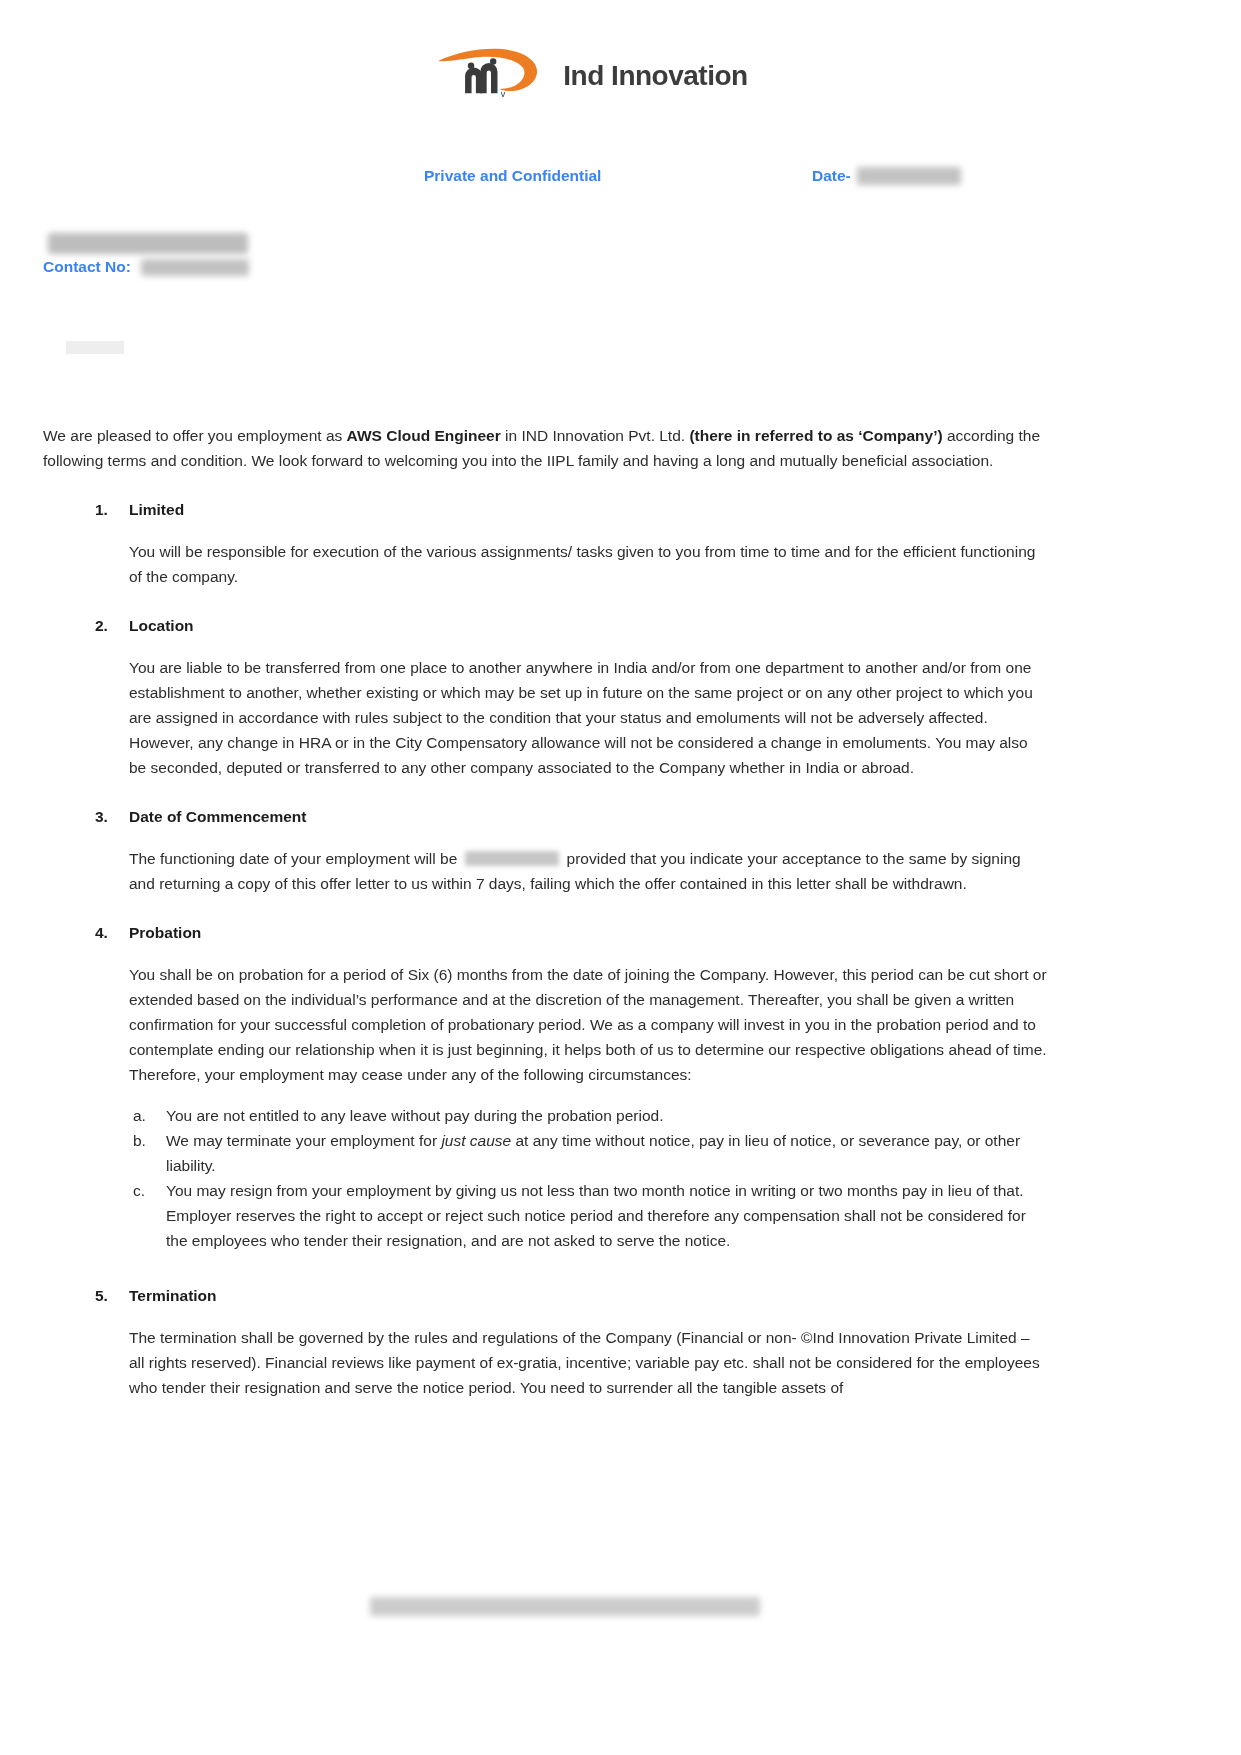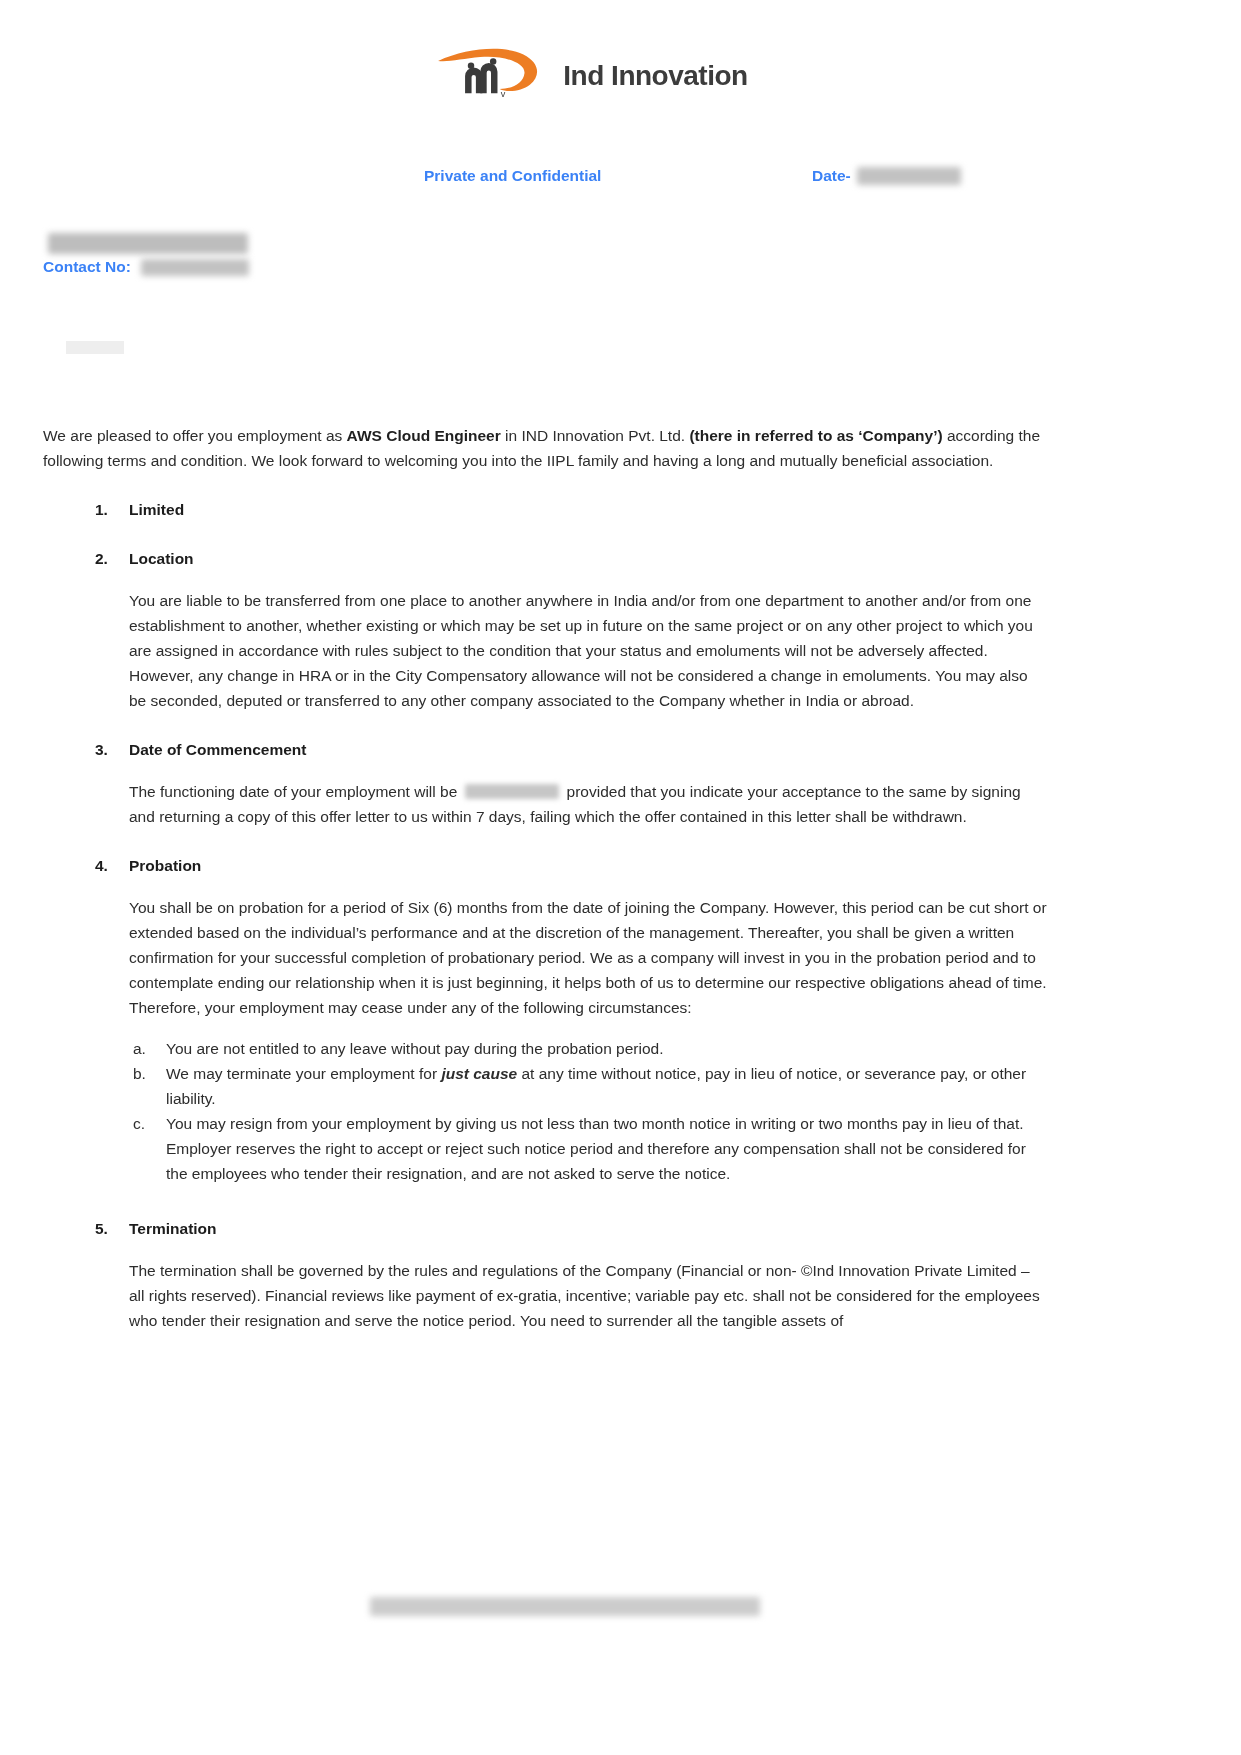--- a/index.html
+++ b/index.html
@@ -54,21 +54,21 @@
   }
   .contact-line .lbl { font-weight:bold; }
 
   
   .content {
     position:absolute; top:423px; left:43px; width:1005px;
     font-size:15.5px; line-height:25px; color:#2d2d2d;
   }
   .content p { margin:0; }
   .b { font-weight:bold; color:#1f1f1f; }
-  .i { font-style:italic;font-weight:bold; }
+  .i { font-style:italic; }
 
   .section { margin-top:24px; }
   .heading { display:flex; font-weight:bold; color:#1c1c1c; }
   .heading .num   { width:34px; flex:none; margin-left:52px; }
   .para  { margin-left:86px !important; margin-top:17px !important; }
   .list  { margin-left:90px; margin-top:16px; }
   .li { display:flex; }
   .li-label { width:33px; flex:none; }
   .li-text  { flex:1; }
 </style>
@@ -103,20 +103,21 @@
 
   <div class="content">
 
     <p class="intro"><span>We are pleased to offer you employment as </span><span class="b">AWS Cloud Engineer</span><span> in IND Innovation Pvt. Ltd. </span><span class="b">(there in referred to as ‘Company’)</span><span> according the following terms and condition. We look forward to welcoming you into the IIPL family and having a long and mutually beneficial association.</span></p>
 
     <div class="section">
       <div class="heading">
         <span class="num">1.</span>
         <span class="title">Limited</span>
       </div>
+      <p class="para">You will be responsible for execution of the various assignments/ tasks given to you from time to time and for the efficient functioning of the company.</p>
     </div>
 
     <div class="section">
       <div class="heading">
         <span class="num">2.</span>
         <span class="title">Location</span>
       </div>
       <p class="para">You are liable to be transferred from one place to another anywhere in India and/or from one department to another and/or from one establishment to another, whether existing or which may be set up in future on the same project or on any other project to which you are assigned in accordance with rules subject to the condition that your status and emoluments will not be adversely affected. However, any change in HRA or in the City Compensatory allowance will not be considered a change in emoluments. You may also be seconded, deputed or transferred to any other company associated to the Company whether in India or abroad.</p>
     </div>
 

